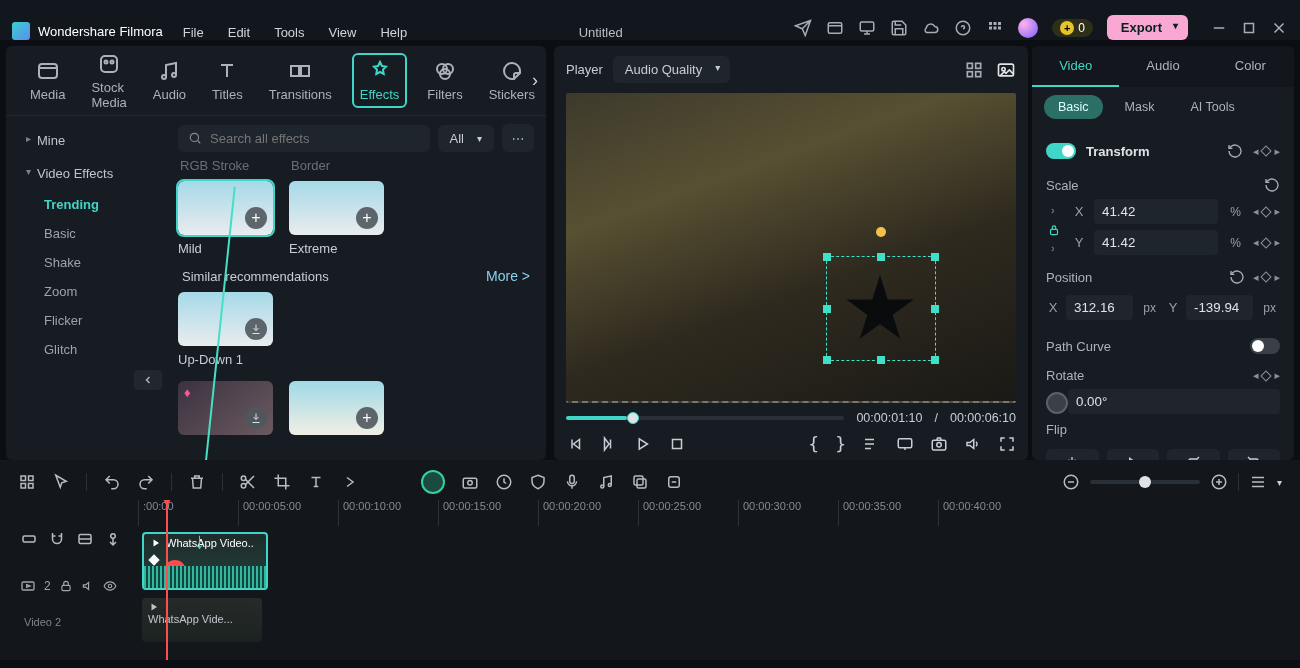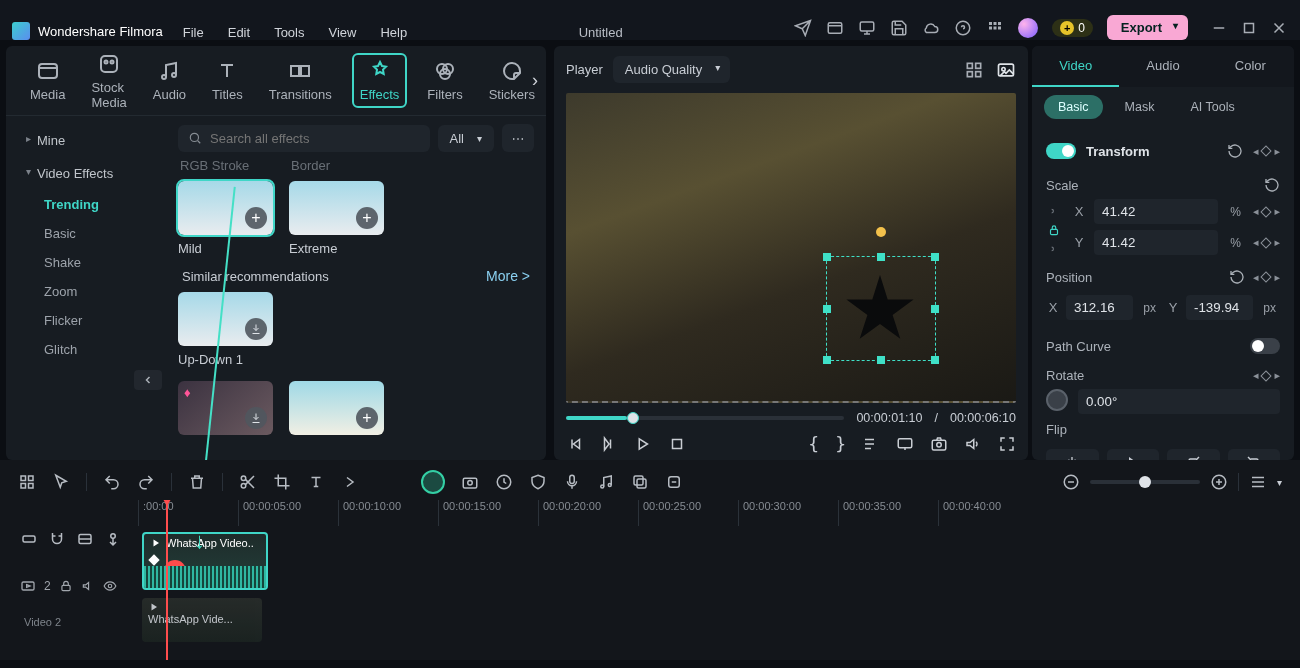--- a/index.html
+++ b/index.html
@@ -106,21 +106,21 @@
 .axis-lbl { width:14px; text-align:center; color:#9aa0a8;}
 .num-input { flex:1; background:#1f252c; border-radius:4px; padding:5px 8px; color:#dfe3e8; border:none; outline:none; width:70px;}
 .unit { color:#9aa0a8; font-size:12px; padding:0 4px;}
 .link-col { display:flex; flex-direction:column; align-items:center; justify-content:center; margin-right:4px;}
 .lock-ico { width:14px; height:14px; color:#3fd6c7; margin:2px 0;}
 .pos-row { display:flex; gap:6px; align-items:center; margin:4px 0 10px;}
 .pos-row .num-input { width:62px;}
 .flip-btns { display:flex; gap:8px; margin:6px 0 12px;}
 .flip-btns .fb { flex:1; height:28px; background:#1f252c; border-radius:5px; display:flex; align-items:center; justify-content:center; cursor:pointer;}
 .rotate-knob { width:22px; height:22px; border-radius:50%; background:#3a4048; border:2px solid #5a616a; position:relative;}
-.rot-row { display:flex; align-items:flex-start; gap:10px;}
+.rot-row { display:flex; align-items:flex-end; }
 
 
 .timeline { background:#13161b; height:200px; padding:4px 8px 0; display:flex; flex-direction:column;}
 .tl-toolbar { height:36px; display:flex; align-items:center; gap:16px; padding:0 10px;}
 .tl-ico { width:18px; height:18px; cursor:pointer; color:#b7bcc3;}
 .tl-sep { width:1px; height:18px; background:#2a313a;}
 .ai-badge { width:24px; height:24px; border-radius:50%; background:#1b4a41; border:2px solid #34cfa5; }
 .zoom-group { display:flex; align-items:center; gap:10px; margin-left:auto;}
 .zslider { width:110px; height:4px; background:#2a3038; border-radius:3px; position:relative;}
 .zslider .knob { position:absolute; left:45%; top:-4px; width:12px; height:12px; border-radius:50%; background:#dfe3e8;}

